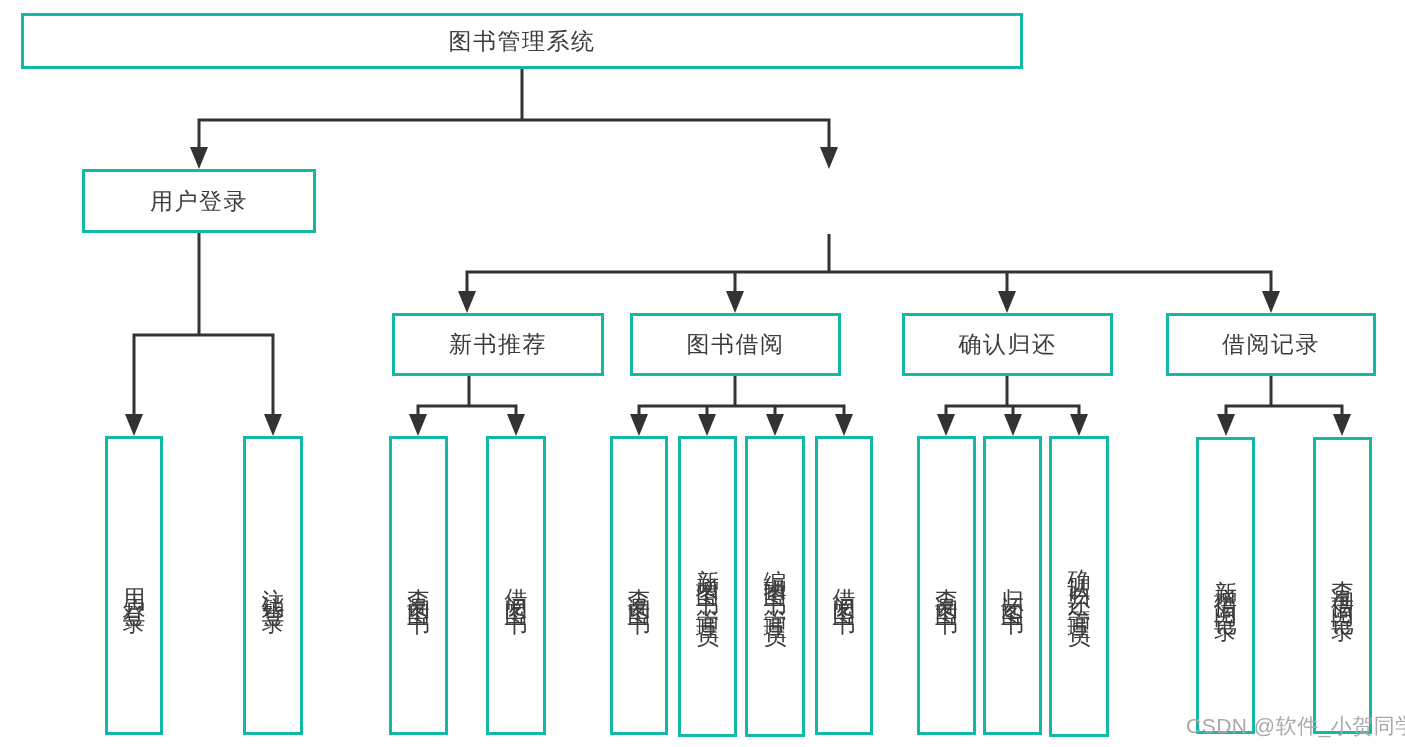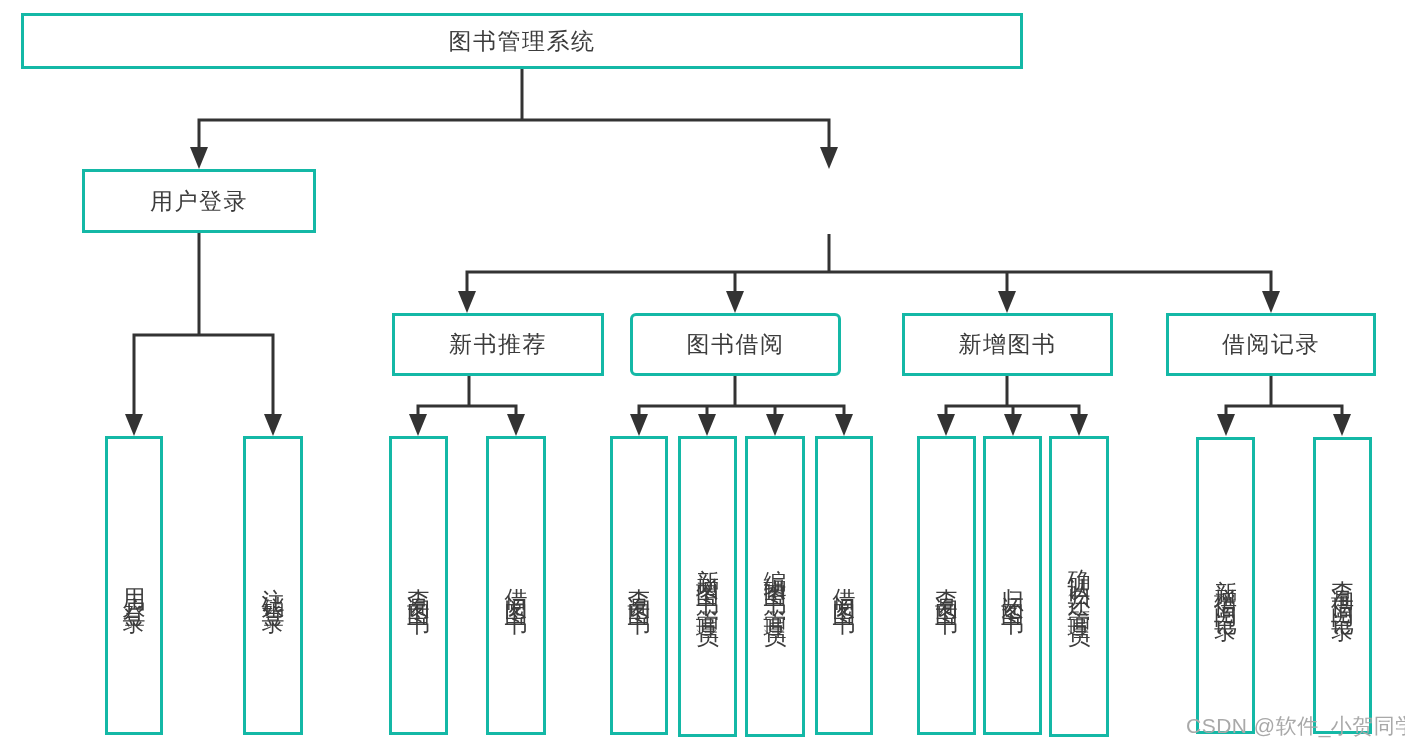--- a/index.html
+++ b/index.html
@@ -85,25 +85,25 @@
     <span>图书管理系统</span>
   </div>
 
   <div class="box hbox" style="left:82px; top:169px; width:234px; height:64px;">
     <span>用户登录</span>
   </div>
 
   <div class="box hbox" style="left:363px; top:313px; width:212px; height:63px;margin-left:29px;">
     <span>新书推荐</span>
   </div>
-  <div class="box hbox" style="left:630px; top:313px; width:211px; height:63px;border-radius:6px;">
+  <div class="box hbox" style="left:630px; top:313px; width:211px; height:63px;">
     <span>图书借阅</span>
   </div>
   <div class="box hbox" style="left:902px; top:313px; width:211px; height:63px;">
-    <span>新增图书</span>
+    <span>确认归还</span>
   </div>
   <div class="box hbox" style="left:1166px; top:313px; width:210px; height:63px;">
     <span>借阅记录</span>
   </div>
 
   <div class="box" style="left:105px; top:436px; width:58px; height:299px;">
     <span class="vtext">用户登录</span>
   </div>
   <div class="box" style="left:243px; top:436px; width:60px; height:299px;">
     <span class="vtext">注销登录</span>

